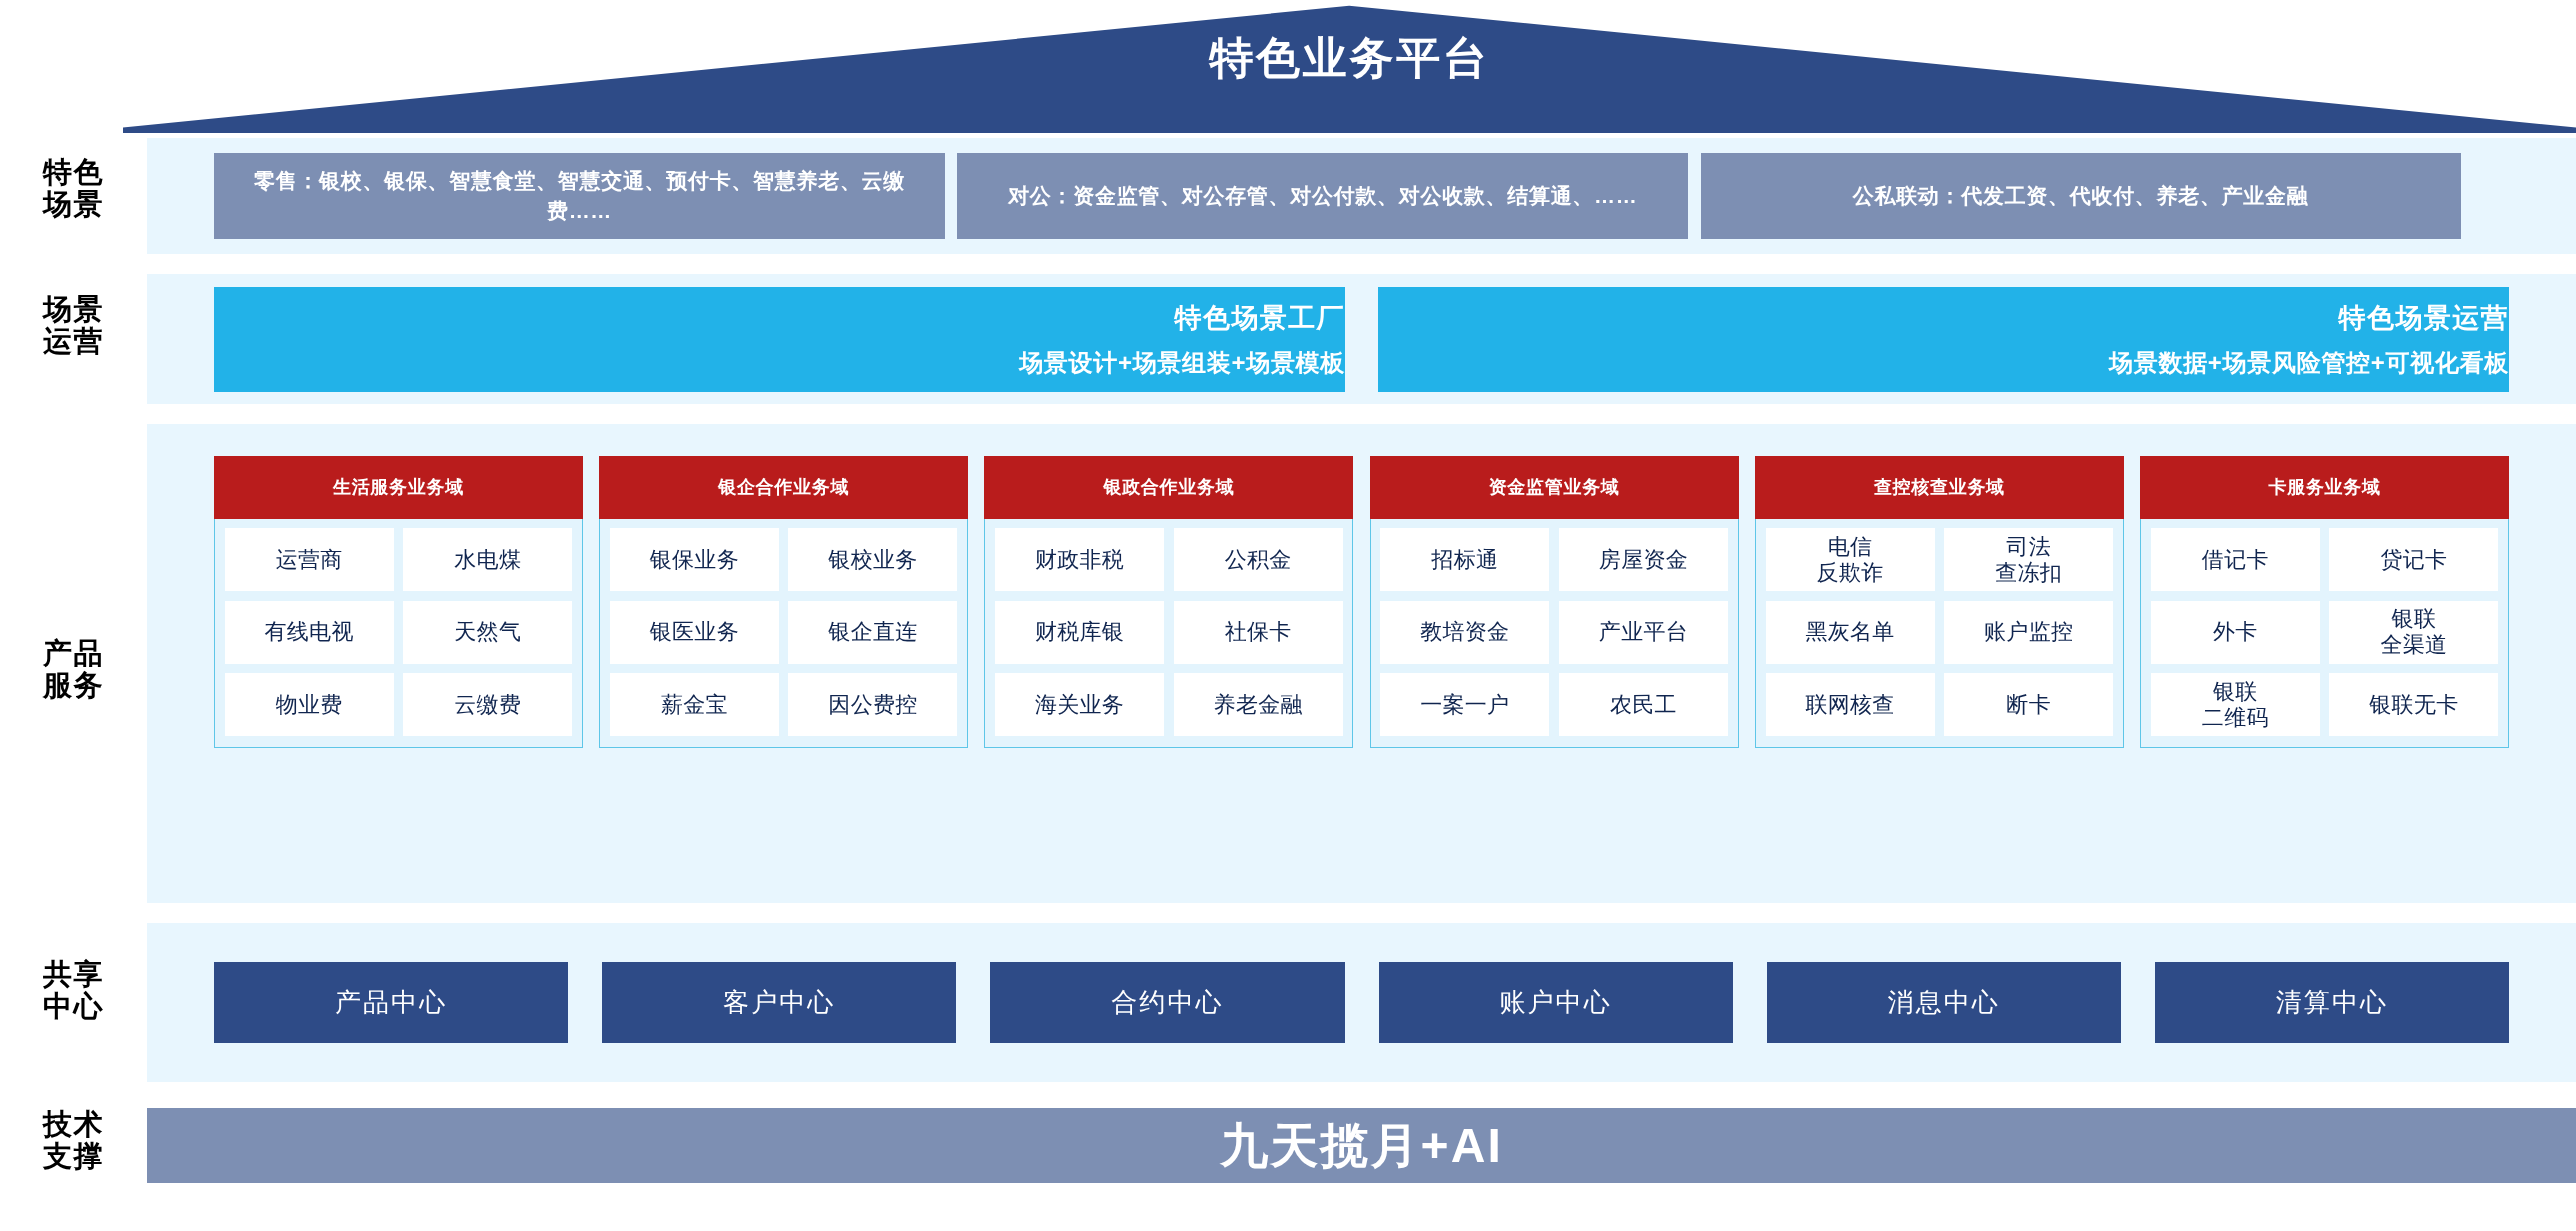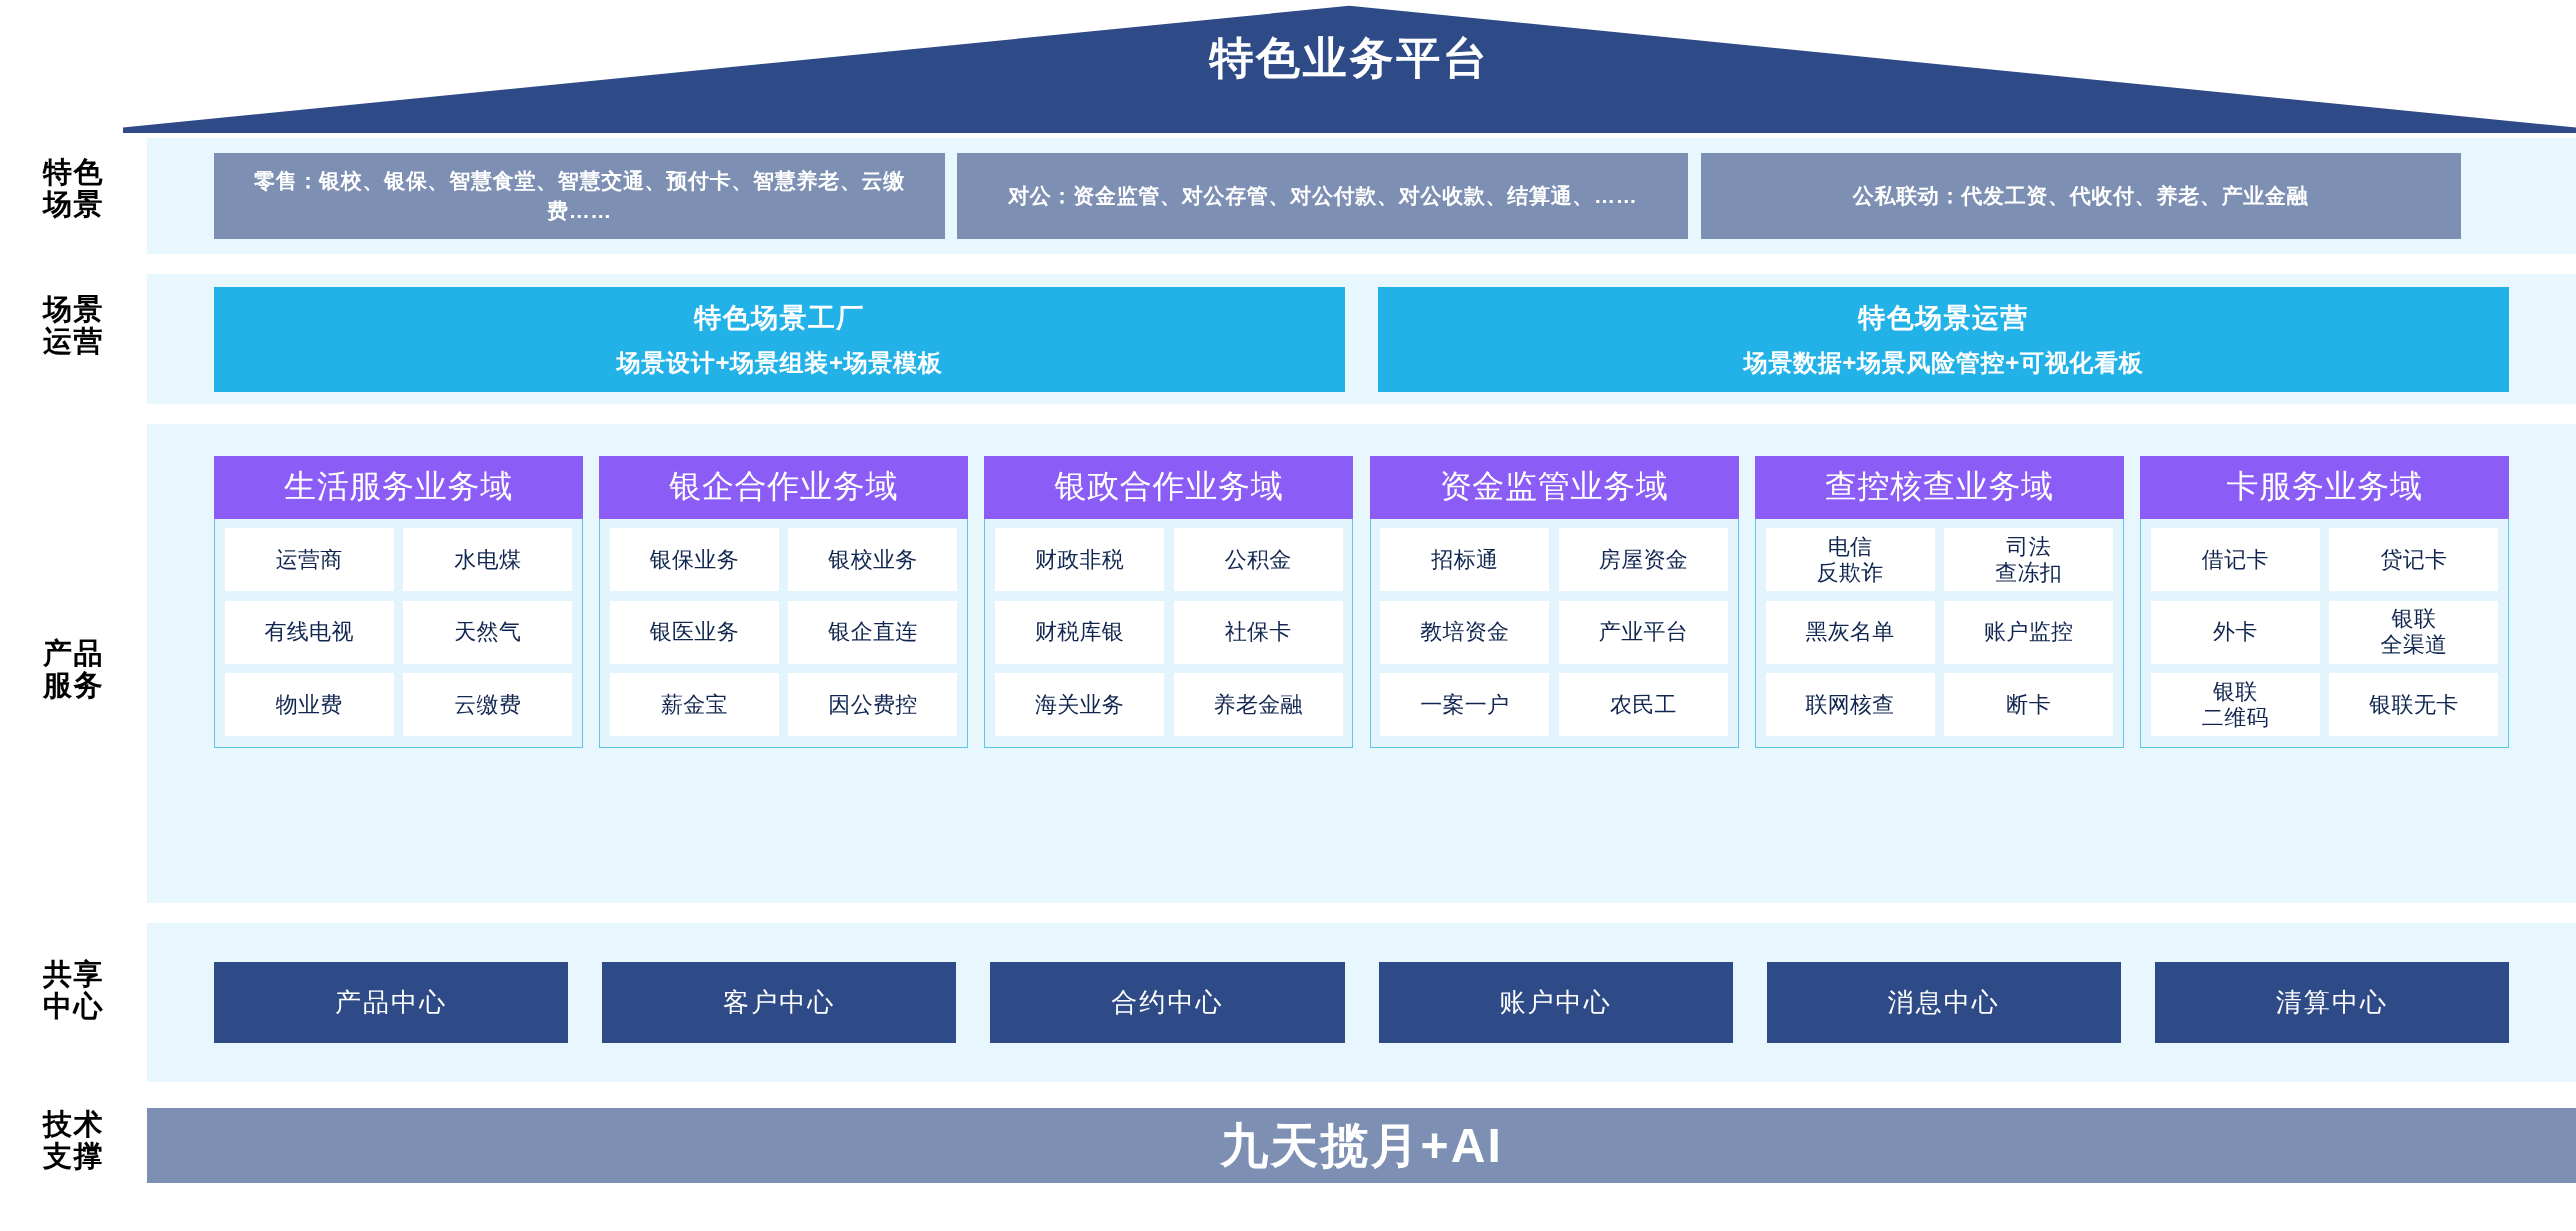--- a/index.html
+++ b/index.html
@@ -40,37 +40,37 @@
   .scene-box.corp{flex:0 0 731px;}
   .scene-box.joint{flex:0 0 760px;}
   
   #ops-band{left:147px;top:274px;width:2429px;height:130px;}
   .ops-inner{
     position:absolute;left:0;top:0;width:100%;height:100%;
     display:flex;align-items:center;gap:33px;padding:0 67px;box-sizing:border-box;
   }
   .ops-box{
     flex:1 1 0;background:#22b2e8;color:#ffffff;height:105px;
-    display:flex;flex-direction:column;align-items:center;justify-content:center;
+    display:flex;flex-direction:column;align-items:flex-end;justify-content:center;
     text-align:center;
   }
   .ops-title{font-size:27px;font-weight:bold;letter-spacing:1.4px;margin-bottom:11px;}
   .ops-sub{font-size:24px;font-weight:bold;letter-spacing:0.7px;}
   
   #prod-band{left:147px;top:424px;width:2429px;height:479px;}
   .prod-inner{
     position:absolute;left:0;top:0;width:100%;height:100%;
     display:flex;align-items:flex-start;gap:16.4px;padding:31.5px 67px 0 67px;
     box-sizing:border-box;
   }
   .domain{flex:1 1 0;display:flex;flex-direction:column;}
   .domain-head{
-    background:#8b5cf6;color:#ffffff;height:63px;
-    display:flex;align-items:center;justify-content:center;
-    font-size:32px;font-weight:normal;letter-spacing:0.7px;text-align:center;
+    background:#b91c1c;color:#ffffff;height:63px;
+    display:flex;align-items:center;justify-content:center;
+    font-size:18px;font-weight:bold;letter-spacing:0.7px;text-align:center;
   }
   .domain-body{
     border:1.4px solid #5ec6e8;border-top:none;background:#e3f4fd;
     padding:9.6px 9.6px 11px 9.6px;display:flex;flex-direction:column;gap:9.6px;
     box-sizing:border-box;
   }
   .prod-row{display:flex;gap:9.6px;}
   .cell{
     flex:1 1 0;background:#ffffff;height:63px;
     display:flex;align-items:center;justify-content:center;text-align:center;

